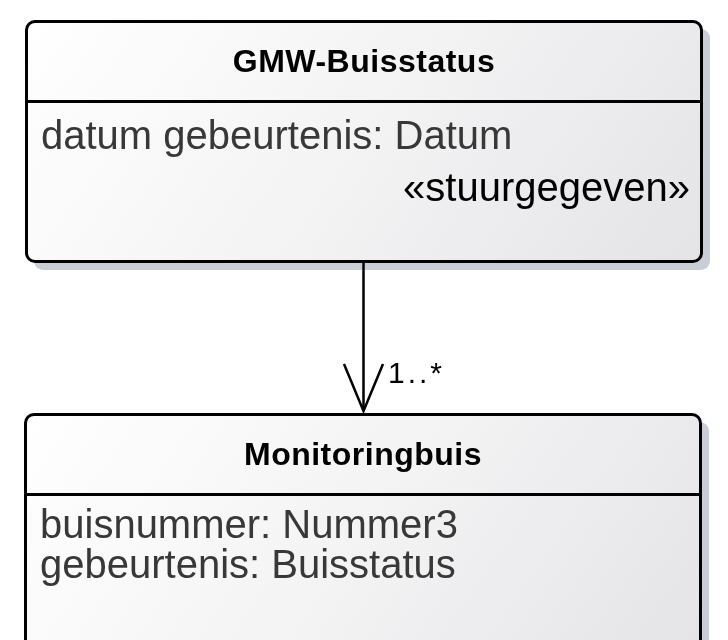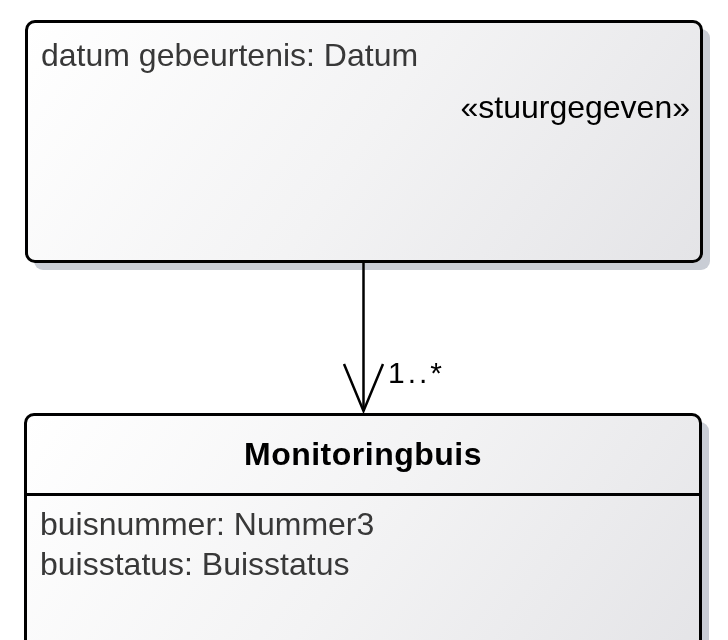--- a/index.html
+++ b/index.html
@@ -32,21 +32,21 @@
     align-items: center;
     justify-content: center;
     font-size: 32px;
     font-weight: bold;
     color: #000000;
     letter-spacing: 0.5px;
   }
 
   .class-attrs {
     padding: 12px 10px 0 13px;
-    font-size: 32px;
+    font-size: 40px;
     color: #383838;
   }
   .class-box.bottom .class-attrs { padding-top: 8px; }
 
   .attr { line-height: 40px; white-space: nowrap; }
   .attr.stereotype {
     color: #000000;
     padding-left: 24px;
     margin-top: 12px;
     text-align: right;
@@ -77,27 +77,28 @@
 <div class="canvas">
 
   <svg class="edge-layer" viewBox="0 0 728 640" xmlns="http://www.w3.org/2000/svg" aria-hidden="true">
     <line x1="363.5" y1="263" x2="363.5" y2="409" stroke="#000000" stroke-width="2.5"></line>
     <polyline points="344,364 363.5,411 383,364" fill="none" stroke="#000000" stroke-width="2.5"></polyline>
   </svg>
 
   <div class="multiplicity">1..*</div>
 
   <div class="class-box top">
+    <div class="class-title">GMW-Buisstatus</div>
     <div class="class-attrs">
       <div class="attr">datum gebeurtenis: Datum</div>
       <div class="attr stereotype">«stuurgegeven»</div>
     </div>
   </div>
 
   <div class="class-box bottom">
     <div class="class-title">Monitoringbuis</div>
     <div class="class-attrs">
       <div class="attr">buisnummer: Nummer3</div>
-      <div class="attr">buisstatus: Buisstatus</div>
+      <div class="attr">gebeurtenis: Buisstatus</div>
     </div>
   </div>
 
 </div>
 
 </body></html>

